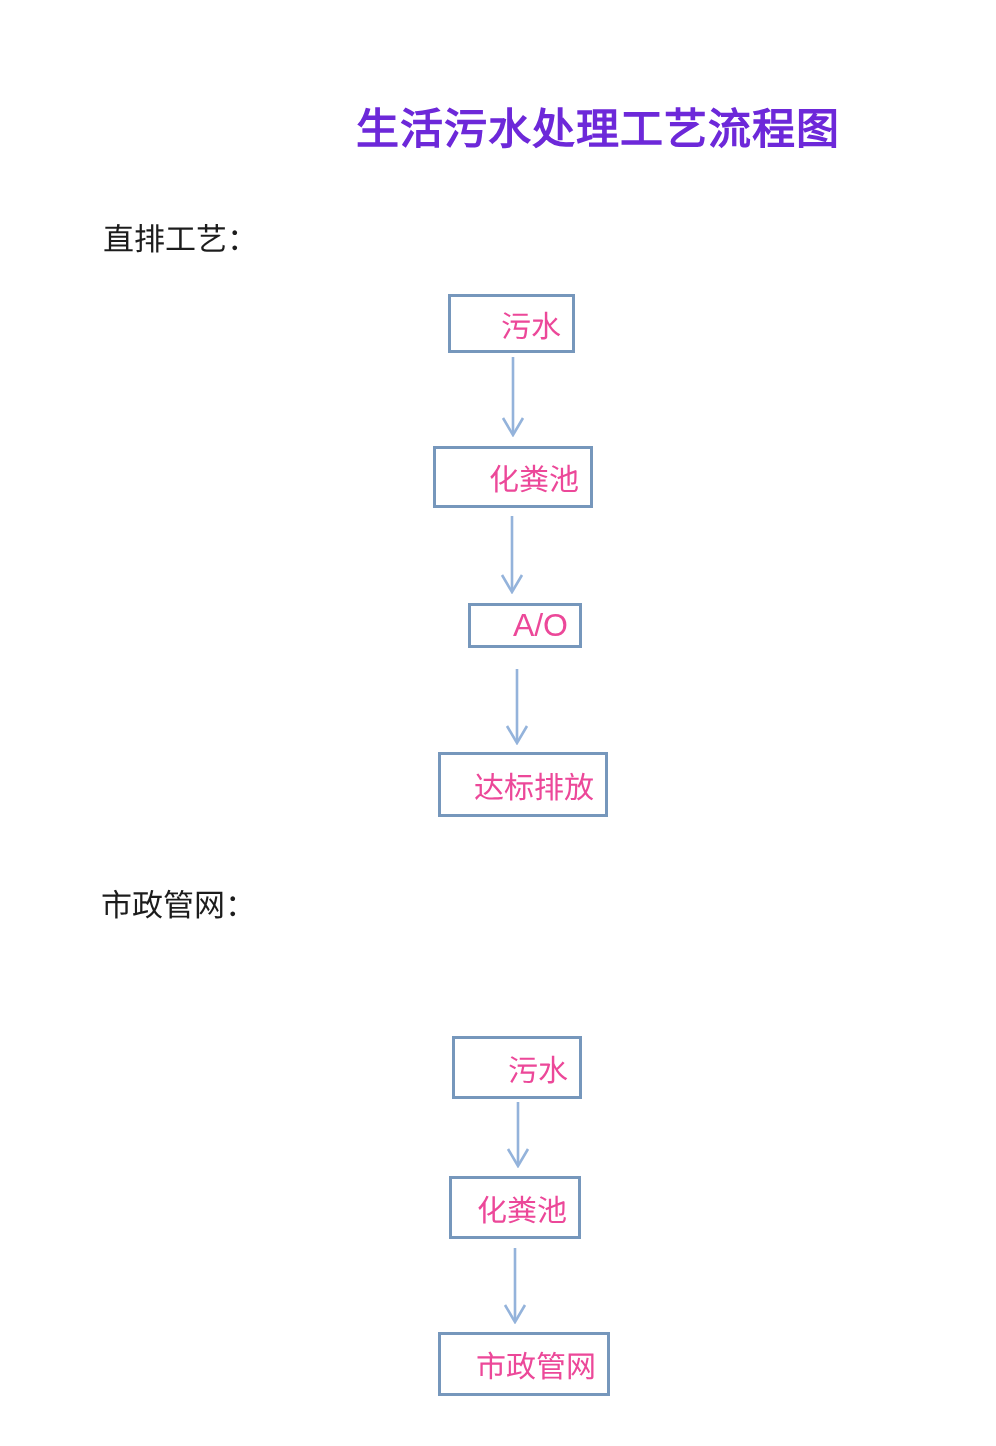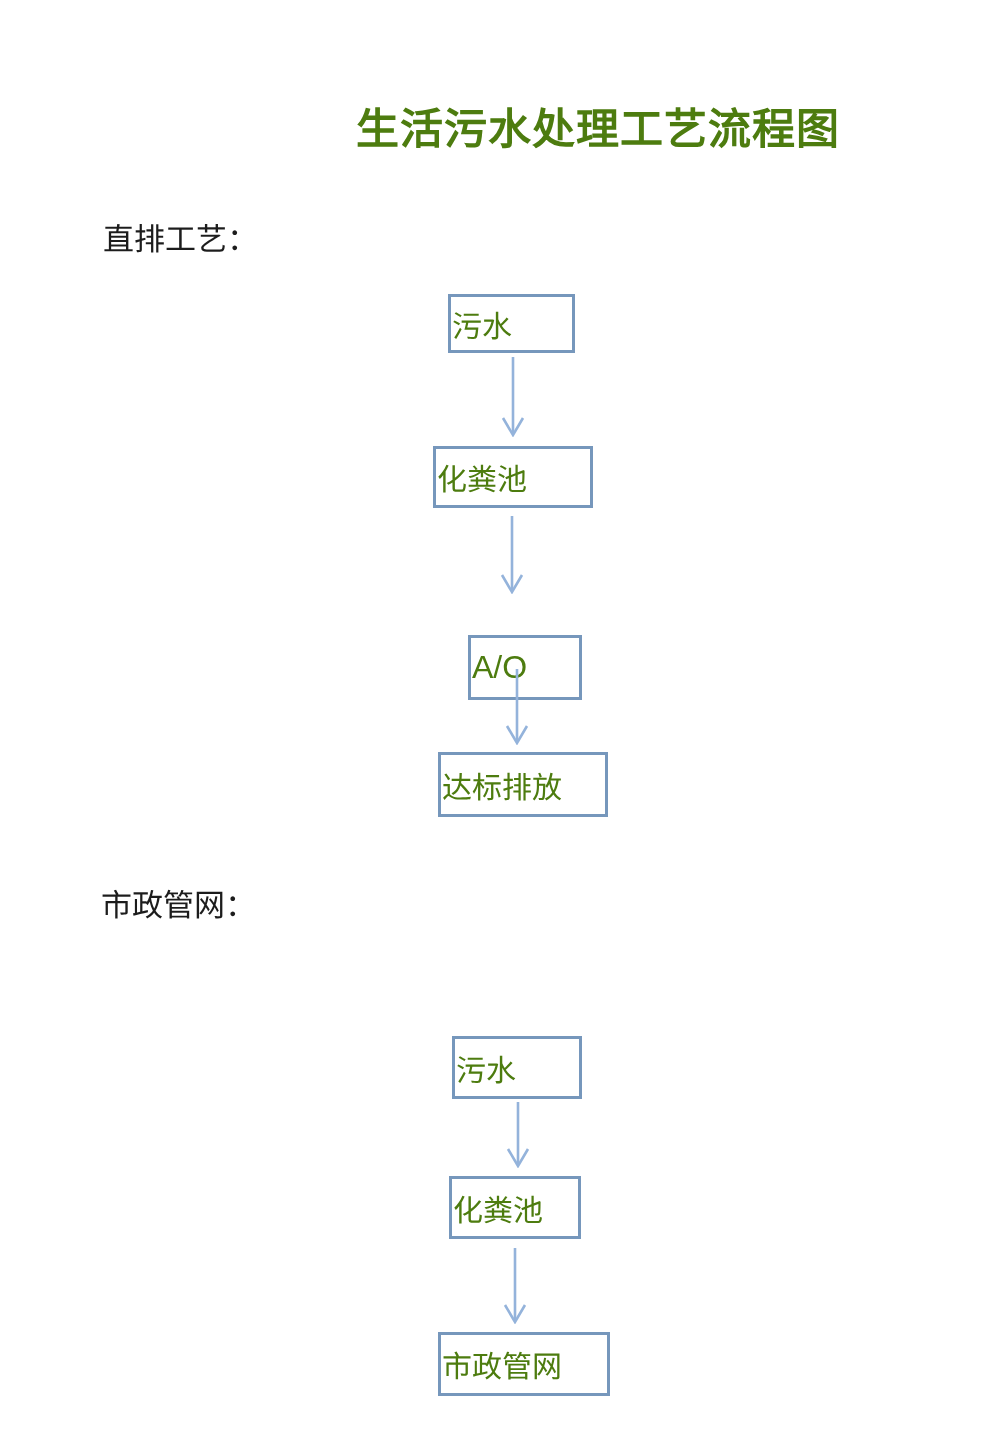--- a/index.html
+++ b/index.html
@@ -15,54 +15,54 @@
     color: #1c1c1c;
   }
   .doc-title {
     position: absolute;
     left: 356px;
     top: 104px;
     font-family: "Liberation Sans", "DejaVu Sans", sans-serif;
     font-weight: 700;
     font-size: 43px;
     line-height: 1.2;
-    color: #4d7c0f;
+    color: #6d28d9;
     letter-spacing: 1px;
     white-space: nowrap;
   }
   .section-label {
     position: absolute;
     font-size: 31px;
     line-height: 1.25;
     color: #1c1c1c;
     white-space: nowrap;
   }
   .label-direct { left: 103px; top: 221px; text-align: right; }
   .label-network { left: 101px; top: 887px; }
 
   .flow-box {
     position: absolute;
     border: 3px solid var(--box-border, #7697bc);
     background: #ffffff;
     display: flex;
     align-items: center;
-    justify-content: flex-start;
+    justify-content: flex-end;
     font-size: 30px;
-    color: #4d7c0f;
+    color: #ec4899;
     white-space: nowrap;
   }
   .flow-box.latin {
     font-family: "Liberation Sans", "DejaVu Sans", sans-serif;
     font-size: 32px;
   }
   .flow-box .box-text { padding: 0 6px; transform: translateX(-5px); }
 
   .b1 { left: 448px; top: 294px;  width: 127px; height: 59px; }
   .b2 { left: 433px; top: 446px;  width: 160px; height: 62px; }
-  .b3 { left: 468px; top: 603px;  width: 114px; height: 65px; margin-top: 32px; }
+  .b3 { left: 468px; top: 603px;  width: 114px; height: 45px; }
   .b4 { left: 438px; top: 752px;  width: 170px; height: 65px; }
   .b5 { left: 452px; top: 1036px; width: 130px; height: 63px; }
   .b6 { left: 449px; top: 1176px; width: 132px; height: 63px; }
   .b7 { left: 438px; top: 1332px; width: 172px; height: 64px; }
 
   .flow-arrow {
     position: absolute;
     color: var(--arrow, #94b3db);
     display: block;
   }

